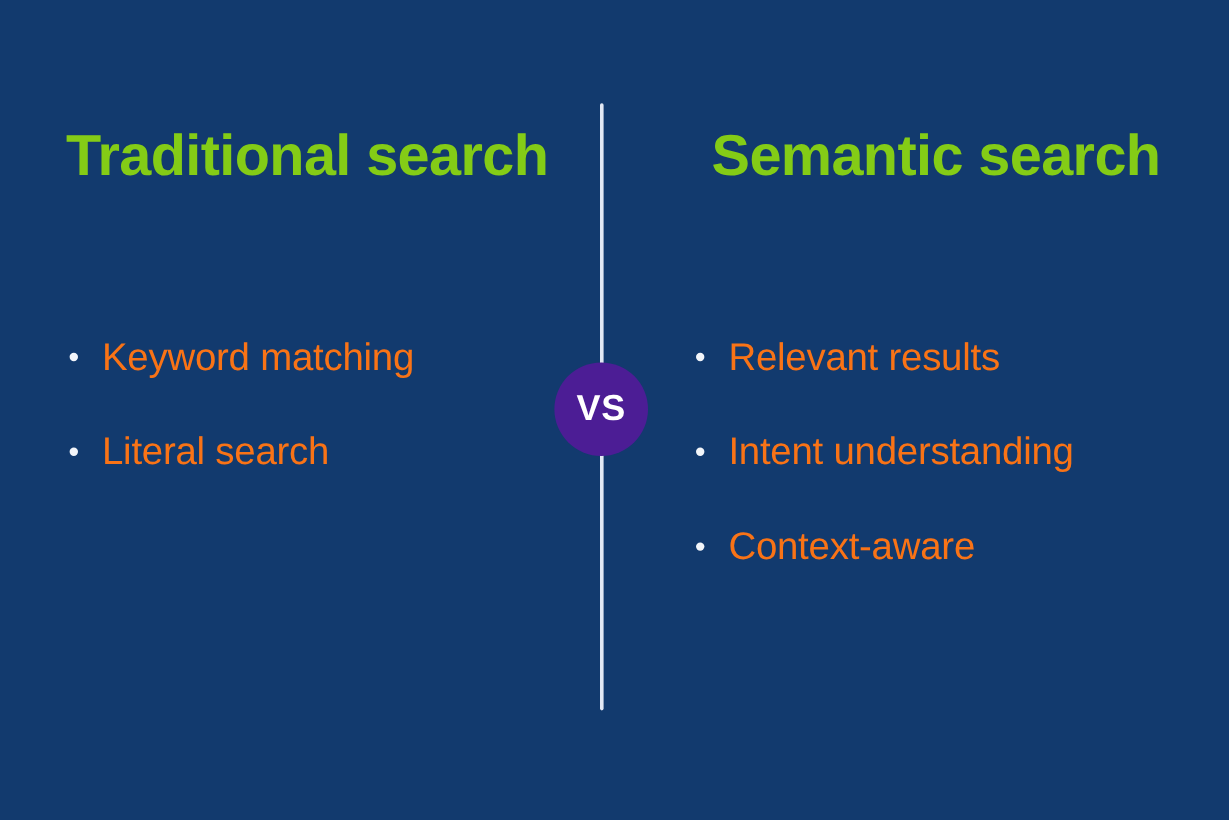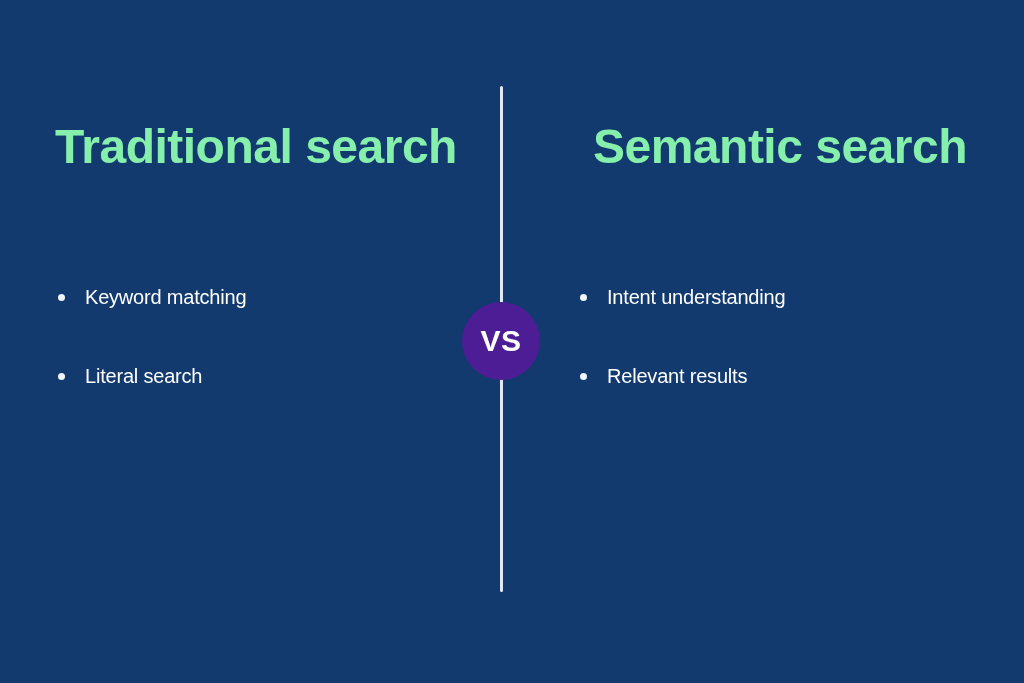--- a/index.html
+++ b/index.html
@@ -74,27 +74,26 @@
     width: 512px;
     height: 683px;
     box-sizing: border-box;
   }
 
   .col-heading {
     position: absolute;
     top: 100px;
     width: 100%;
     text-align: center;
-    color: #86efac;
+    color: #84cc16;
     font-family: "Liberation Sans", sans-serif;
     font-size: 48px;
     font-weight: 700;
     line-height: 62px;
     letter-spacing: -0.5px;
-    margin-top: 16px;
   }
 
   .col-left .col-heading {
     padding-right: 60px;
   }
 
   .col-right .col-heading {
     padding-left: 12px;
   }
 
@@ -113,23 +112,23 @@
 
   .col-right .bullet-list {
     left: 60px;
     width: 430px;
   }
 
   .bullet-item {
     position: relative;
     padding-left: 35px;
     margin-bottom: 39px;
-    color: #ffffff;
+    color: #f97316;
     font-family: "Liberation Sans", sans-serif;
-    font-size: 20px;
+    font-size: 32px;
     font-weight: 400;
     line-height: 40px;
     letter-spacing: -0.2px;
   }
 
   .bullet-item:last-child {
     margin-bottom: 0;
   }
 
   .bullet-item::before {
@@ -154,22 +153,23 @@
       <div class="col-heading">Traditional search</div>
       <ul class="bullet-list">
         <li class="bullet-item">Keyword matching</li>
         <li class="bullet-item">Literal search</li>
       </ul>
     </div>
 
     <div class="column col-right">
       <div class="col-heading">Semantic search</div>
       <ul class="bullet-list">
+        <li class="bullet-item">Relevant results</li>
         <li class="bullet-item">Intent understanding</li>
-        <li class="bullet-item">Relevant results</li>
+        <li class="bullet-item">Context-aware</li>
       </ul>
     </div>
 
   </div>
 
   <div class="divider"></div>
 
   <div class="vs-badge">
     <span class="vs-badge-label">vs</span>
   </div>

